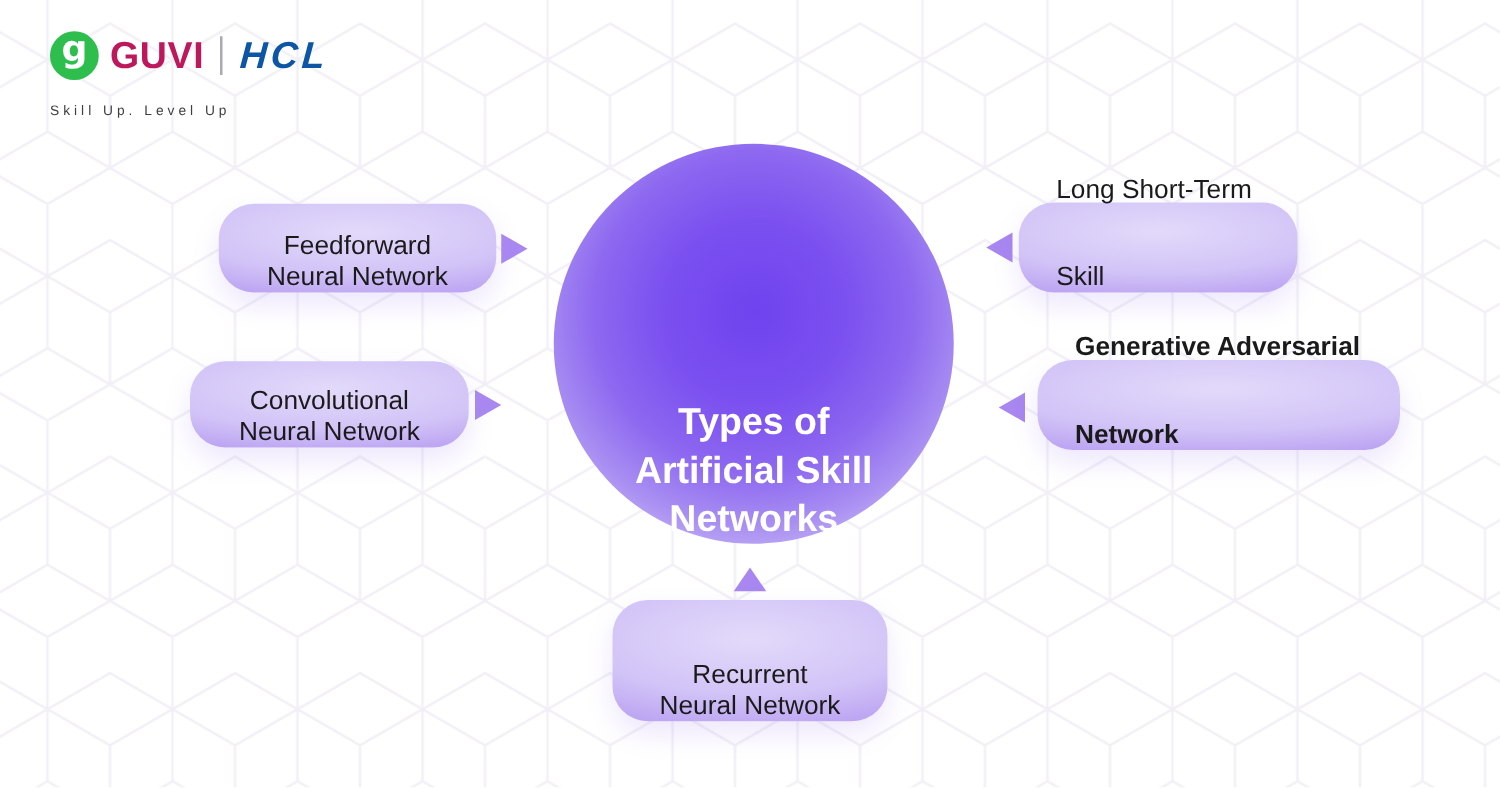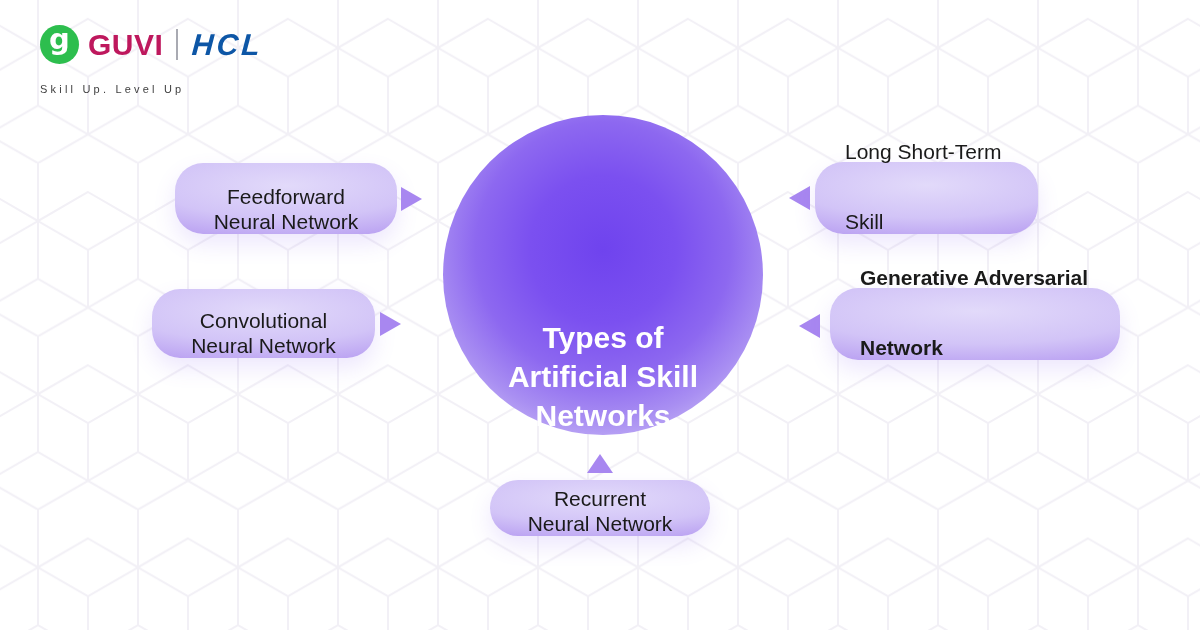--- a/index.html
+++ b/index.html
@@ -56,21 +56,21 @@
     display: flex; flex-direction: column; justify-content: flex-end;
     color: #1a1a1a; font-size: 21px; line-height: 25px;
   }
   .pill.center-text { align-items: center; text-align: center; }
   .pill.left-text   { align-items: flex-start; text-align: left; padding-left: 30px; gap: 45px; }
 
   .pill-feedforward  { left: 175px; top: 163px; width: 222px; height: 71px; }
   .pill-convolutional{ left: 152px; top: 289px; width: 223px; height: 69px; }
   .pill-lstm         { left: 815px; top: 162px; width: 223px; height: 72px; }
   .pill-gan          { left: 830px; top: 288px; width: 290px; height: 72px; font-weight: bold; }
-  .pill-recurrent    { left: 490px; top: 480px; width: 220px; height: 56px; }
+  .pill-recurrent    { left: 490px; top: 480px; width: 220px; height: 97px; }
 
   
   .arrow { position: absolute; width: 0; height: 0; }
   .arrow-right { border-top: 12px solid transparent; border-bottom: 12px solid transparent;
     border-left: 21px solid #a887f0; }
   .arrow-left  { border-top: 12px solid transparent; border-bottom: 12px solid transparent;
     border-right: 21px solid #a887f0; }
   .arrow-up    { border-left: 13px solid transparent; border-right: 13px solid transparent;
     border-bottom: 19px solid #a887f0; }
   .arrow-feedforward  { left: 401px; top: 187px; }

